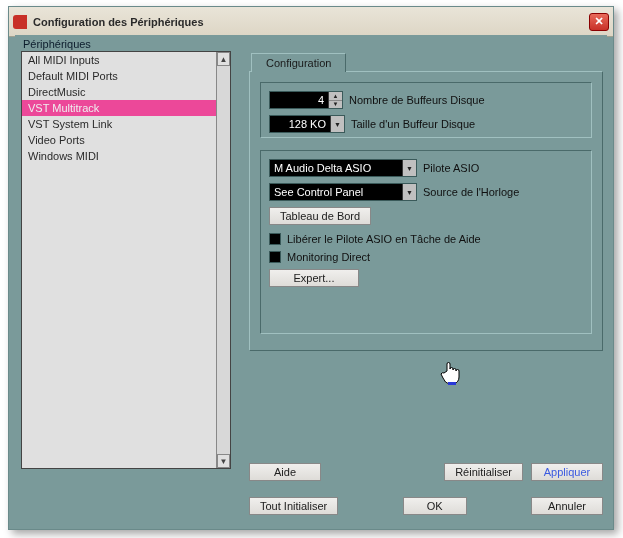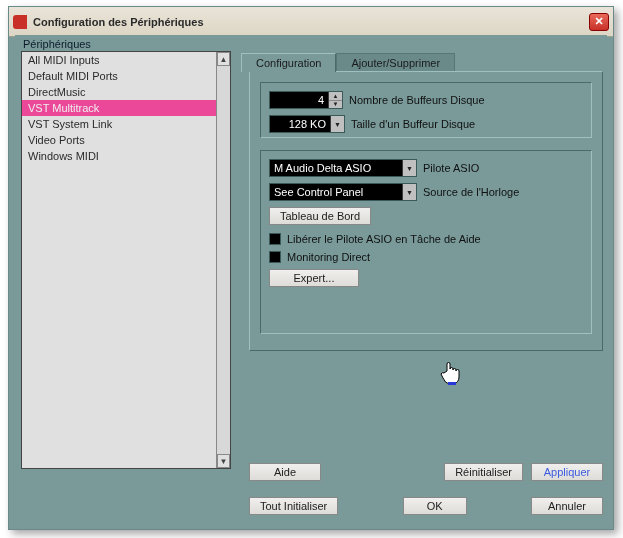--- a/index.html
+++ b/index.html
@@ -103,21 +103,21 @@
     border: 1px solid #888;
     display: flex; align-items: center; justify-content: center;
     font-size: 8px;
     color: #444;
     cursor: pointer;
   }
   .sb-track { flex: 1; }
 
   .tabs {
     position: absolute;
-    left: 226px; top: 16px;
+    left: 236px; top: 16px;
     width: 354px;
     height: 20px;
     display: flex;
     align-items: flex-end;
   }
   .tab {
     padding: 3px 14px;
     background: #7a9a9a;
     color: #1a1a1a;
     border: 1px solid #567676;
@@ -264,21 +264,20 @@
       </div>
       <div class="scrollbar">
         <div class="sb-btn">▲</div>
         <div class="sb-track"></div>
         <div class="sb-btn">▼</div>
       </div>
     </div>
 
     <div class="tabs">
       <div class="tab active">Configuration</div>
-      <div class="tab inactive">Ajouter/Supprimer</div>
     </div>
 
     <div class="tabpage raised">
 
       <div class="group sunken" style="top:10px; height:56px;">
         <div class="row">
           <div class="numbox">
             <span class="val">4</span>
             <div class="spin">
                 <div>▲</div>

